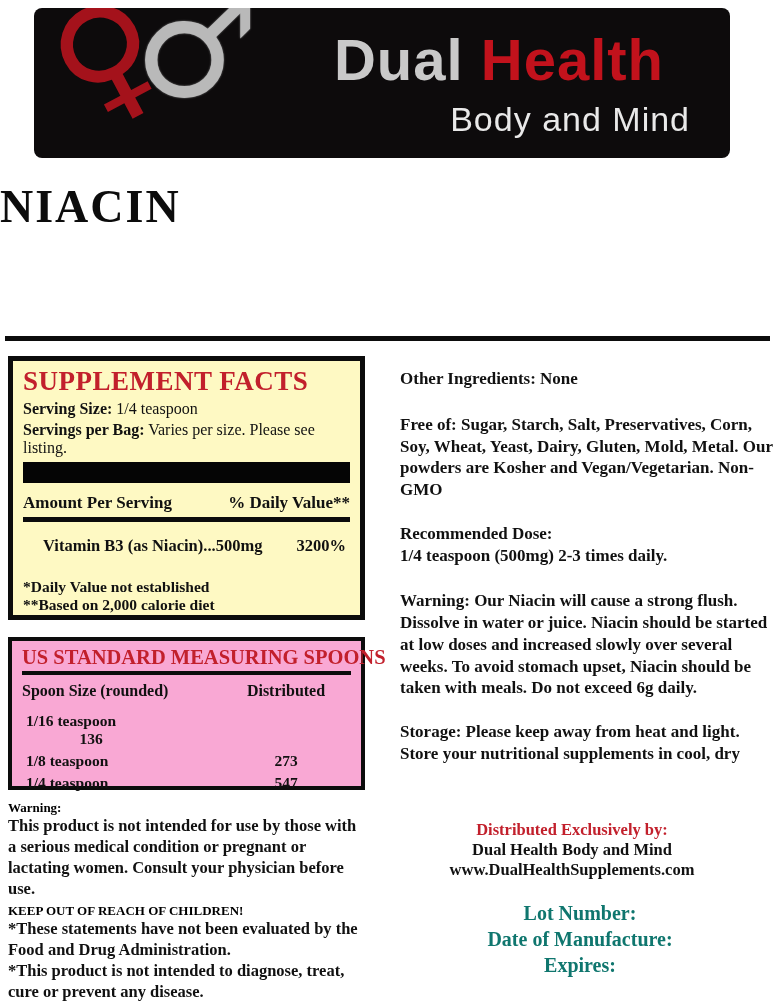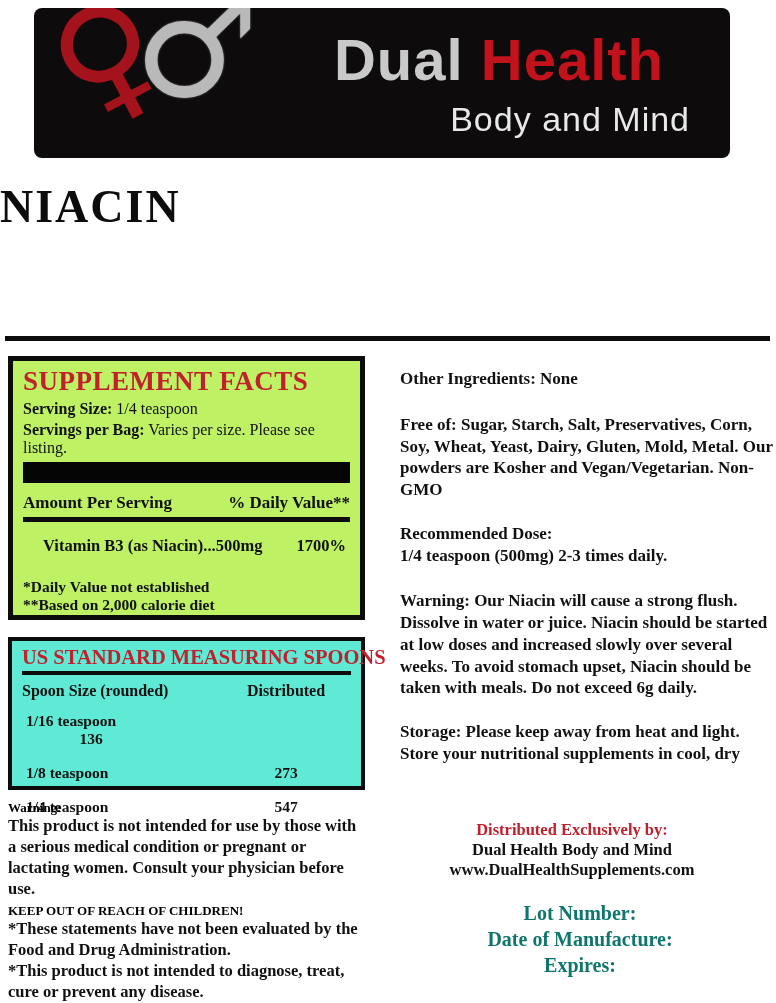--- a/index.html
+++ b/index.html
@@ -70,21 +70,21 @@
   .divider {
     position: absolute; left: 5px; top: 336px;
     width: 765px; height: 5px; background: #0c0c0c;
   }
 
   
   .facts-box {
     position: absolute; left: 8px; top: 356px;
     width: 357px; height: 264px;
     border: 5px solid #0c0c0c;
-    background: #bef264;
+    background: #fef9c3;
     padding: 6px 10px 0 10px;
   }
   .facts-title {
     color: #c2202c; font-size: 27px; font-weight: bold;
     letter-spacing: 0.5px; line-height: 1.1;
   }
   .facts-line { font-size: 16px; color: #111; margin-top: 3px; }
   .facts-line .lbl { font-weight: bold; }
   .black-bar {
     height: 21px; background: #050505; margin-top: 5px;
@@ -100,38 +100,38 @@
     font-weight: bold; font-size: 16.5px; color: #111;
     margin-top: 14px; padding-right: 4px; margin-left: 20px;
   }
   .facts-foot { font-weight: bold; font-size: 15.5px; color: #111; }
   .facts-foot.first { margin-top: 22px; }
 
   .spoons-box {
     position: absolute; left: 8px; top: 637px;
     width: 357px; height: 153px;
     border: 4px solid #0c0c0c;
-    background: #5eead4;
+    background: #f9a8d4;
     padding: 5px 10px 0 10px;
   }
   .spoons-title {
     color: #c2202c; font-size: 20.5px; font-weight: bold;
     white-space: nowrap; letter-spacing: 0px;
   }
   .spoons-rule { height: 4px; background: #0c0c0c; margin-top: 2px; }
   .spoons-header-row {
     display: flex; justify-content: space-between;
     font-weight: bold; font-size: 16px; color: #111;
     margin-top: 7px;
   }
   .spoons-header-row .mg-col { width: 130px; text-align: center; }
   .spoons-row {
     display: flex; justify-content: space-between;
     font-weight: bold; font-size: 15.5px; color: #111;
-    margin-top: 16px; padding-left: 4px;
+    margin-top: 4px; padding-left: 4px;
   }
   .spoons-row.first { margin-top: 12px; flex-direction: column; }
   .spoons-row .mg-col { width: 130px; text-align: center; }
 
   .warning-left {
     position: absolute; left: 8px; top: 800px; width: 360px;
   }
   .red-head {
     color: #000000; font-weight: bold; font-size: 13px;
   }
@@ -190,21 +190,21 @@
     <div class="facts-line"><span class="lbl">Serving Size:</span><span> 1/4 teaspoon</span></div>
     <div class="facts-line"><span class="lbl">Servings per Bag:</span><span> Varies per size. Please see listing.</span></div>
     <div class="black-bar"></div>
     <div class="facts-header-row">
       <span>Amount Per Serving</span>
       <span>% Daily Value**</span>
     </div>
     <div class="facts-rule"></div>
     <div class="facts-nutrient-row">
       <span>Vitamin B3 (as Niacin)...500mg</span>
-      <span>1700%</span>
+      <span>3200%</span>
     </div>
     <div class="facts-foot first">*Daily Value not established</div>
     <div class="facts-foot">**Based on 2,000 calorie diet</div>
   </div>
 
   <div class="spoons-box">
     <div class="spoons-title">US STANDARD MEASURING SPOONS</div>
     <div class="spoons-rule"></div>
     <div class="spoons-header-row">
       <span>Spoon Size (rounded)</span>

